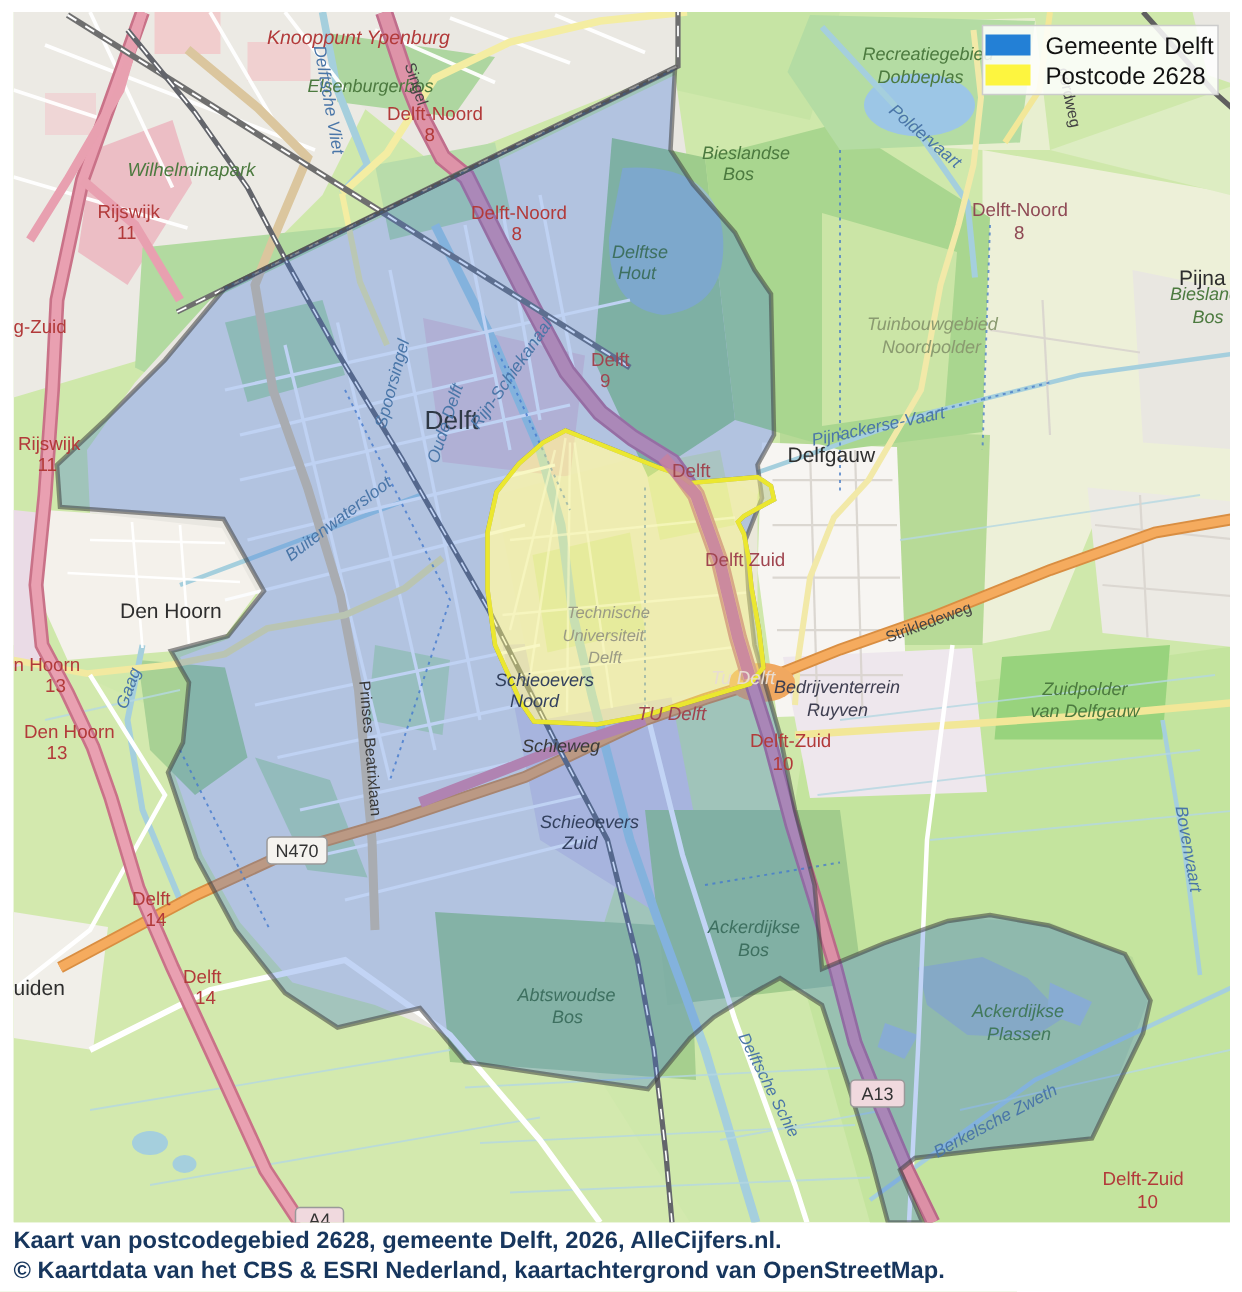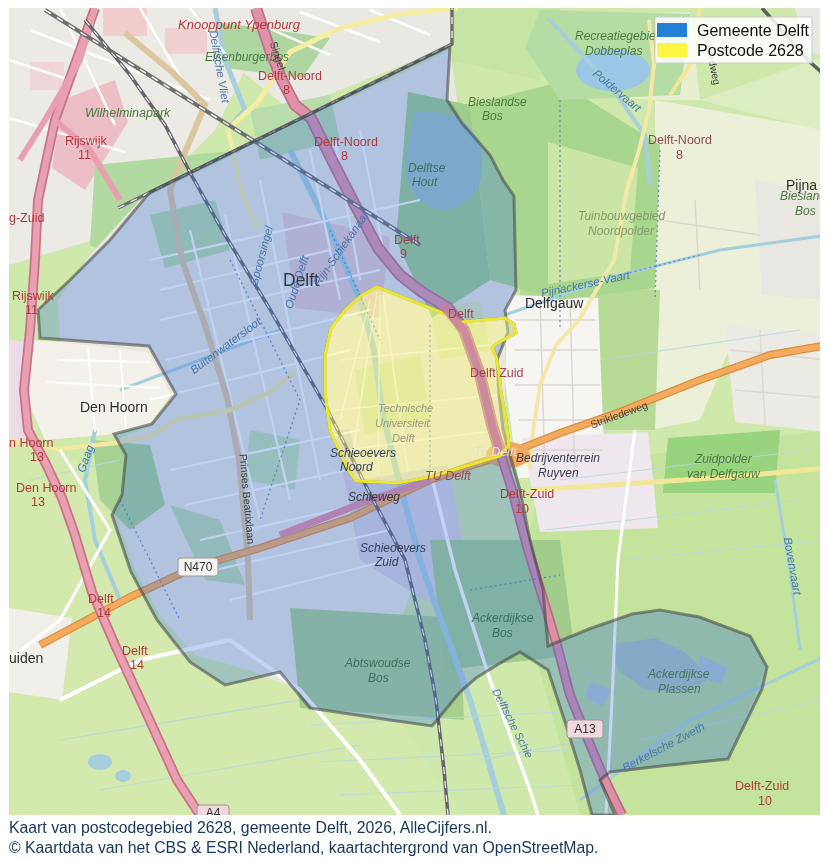--- a/index.html
+++ b/index.html
@@ -1,18 +1,18 @@
 <!DOCTYPE html>
 <html><head>
 <meta charset="utf-8">
 <style>
   html,body{margin:0;padding:0;background:#ffffff;width:828px;height:861px;overflow:hidden;}
   body{font-family:"Liberation Sans", sans-serif;position:relative;}
   #map{position:absolute;left:9px;top:8px;}
-  #cap{position:absolute;left:9px;top:818px;color:#17365d;font-size:15.8px;line-height:20px;}
+  #cap{position:absolute;left:9px;top:818px;color:#17365d;font-size:15.8px;line-height:20px;font-weight:bold;}
   text{font-family:"Liberation Sans", sans-serif;}
 </style>
 </head>
 <body>
 
 <div id="map">
 <svg width="811" height="807" viewBox="9 8 811 807" xmlns="http://www.w3.org/2000/svg">
 
   <rect x="9" y="8" width="811" height="807" fill="#cfe8ab"></rect>
 

